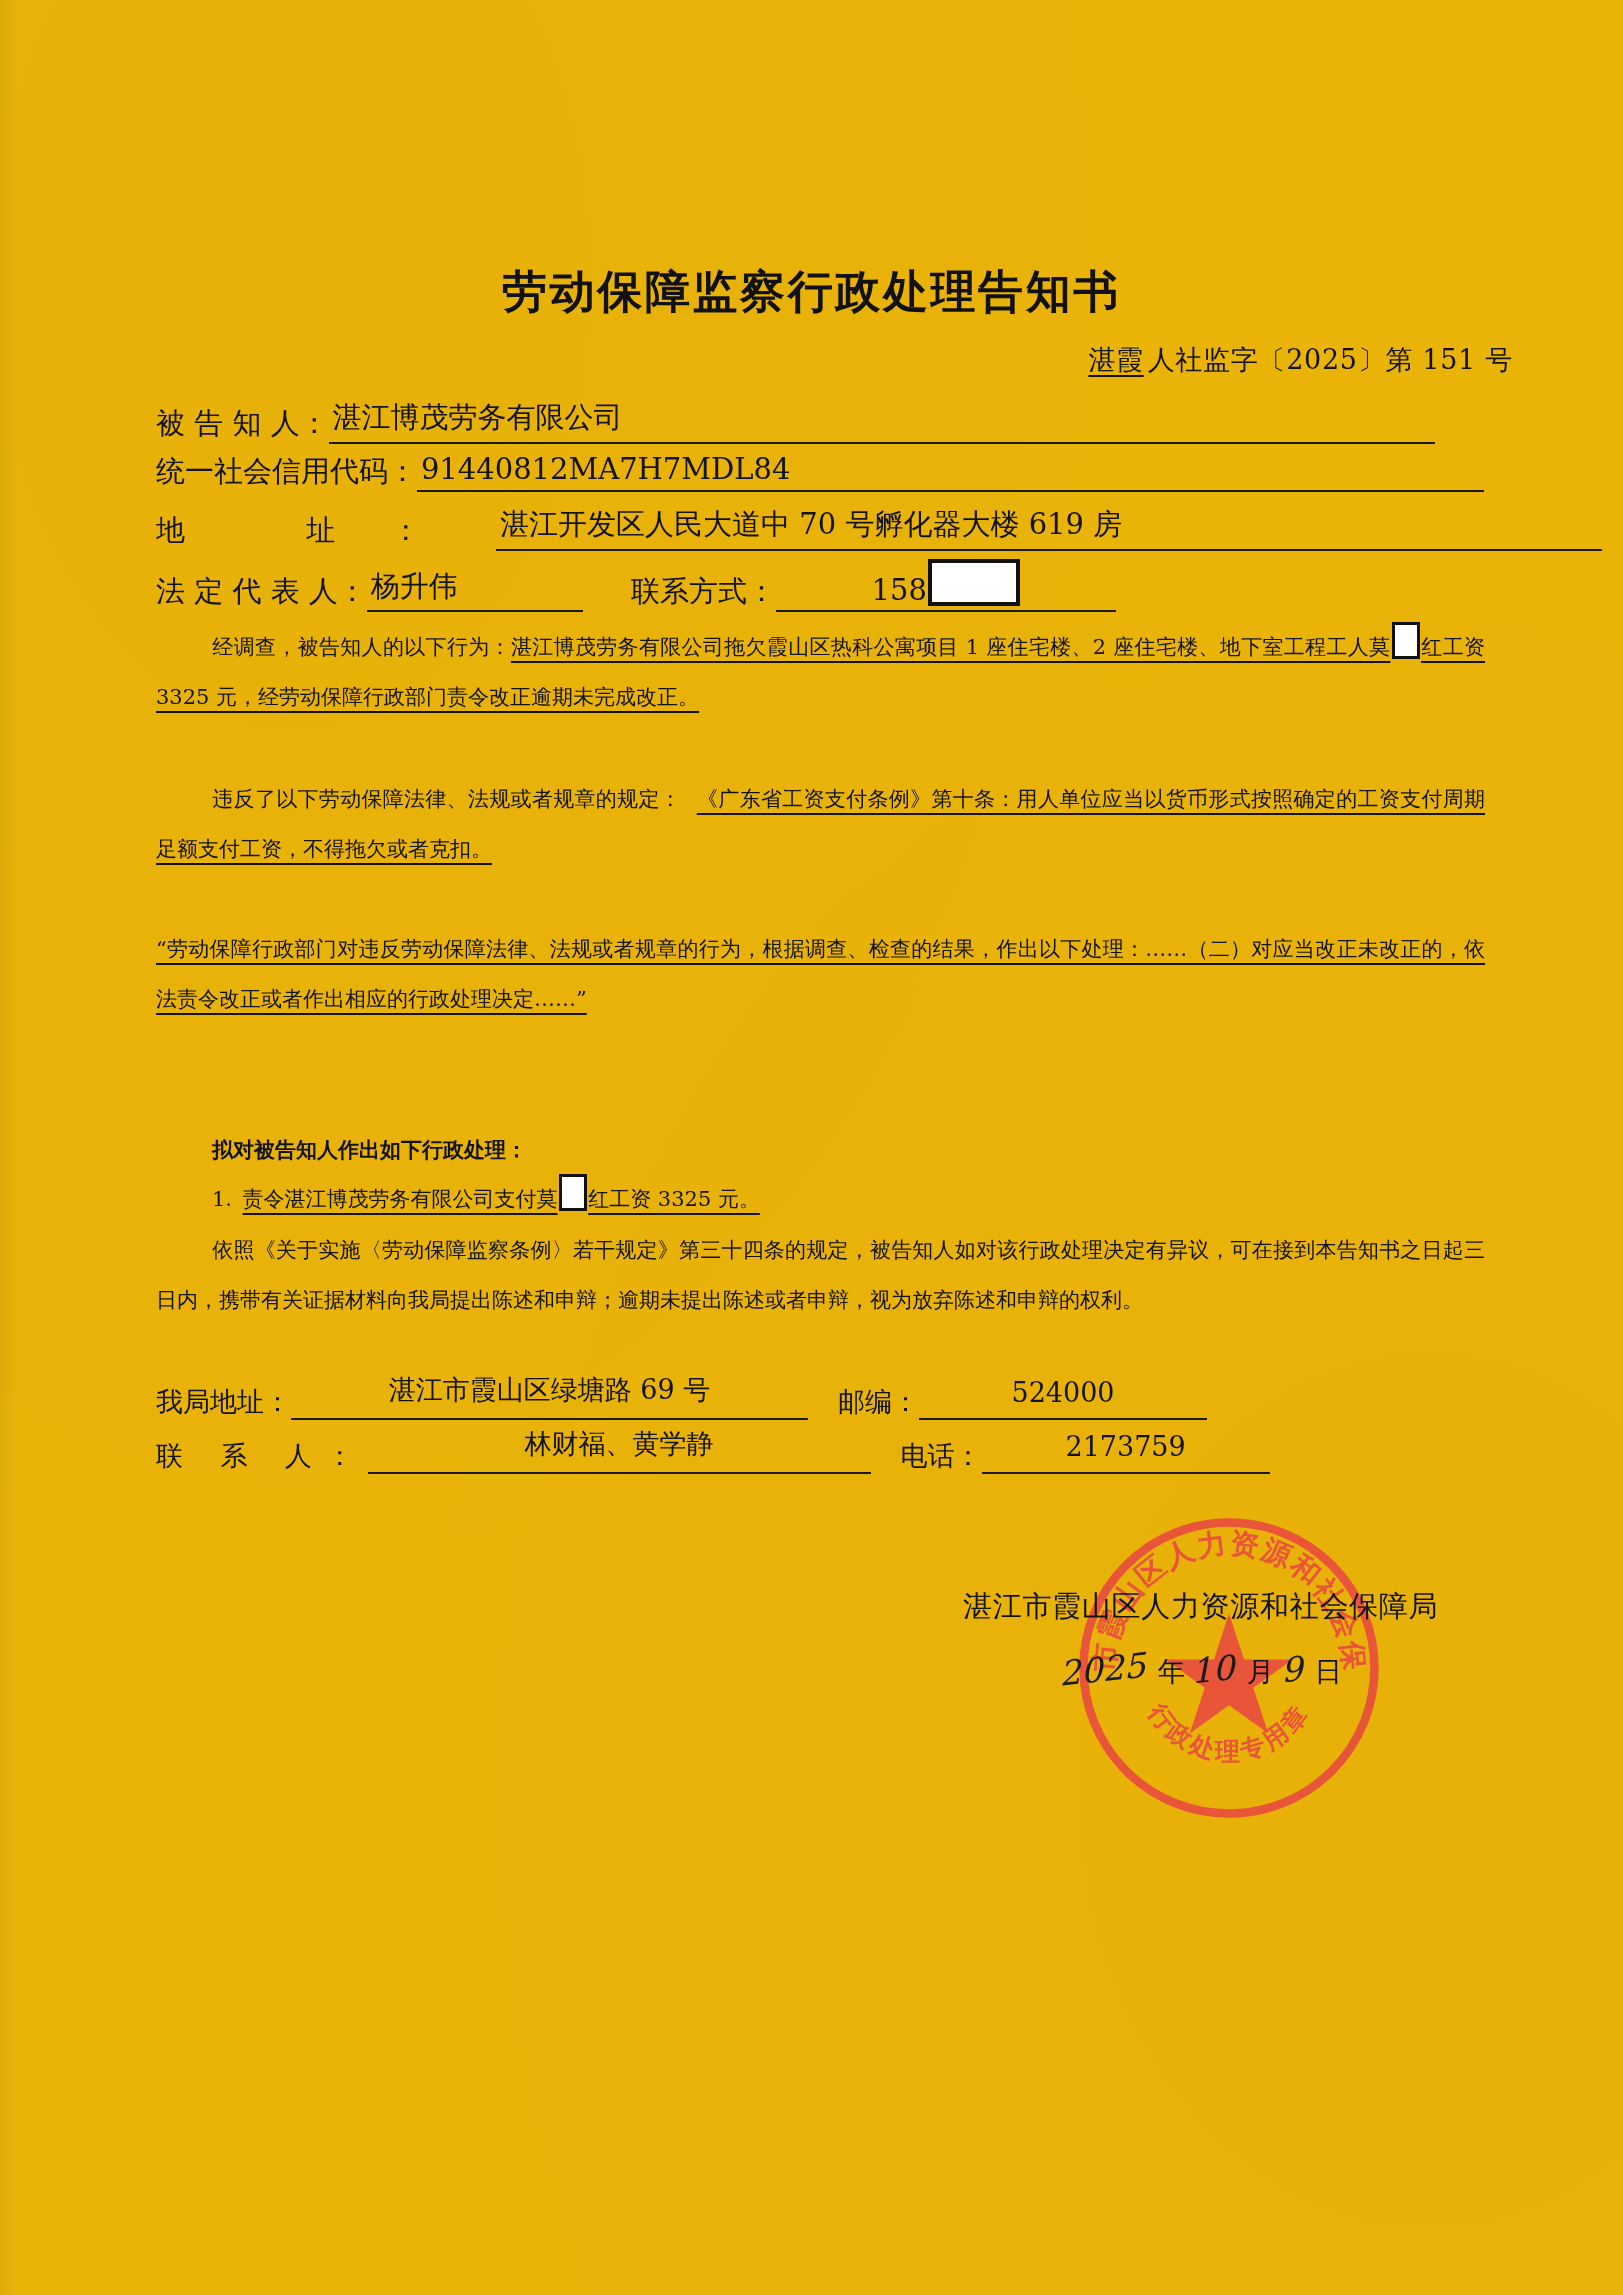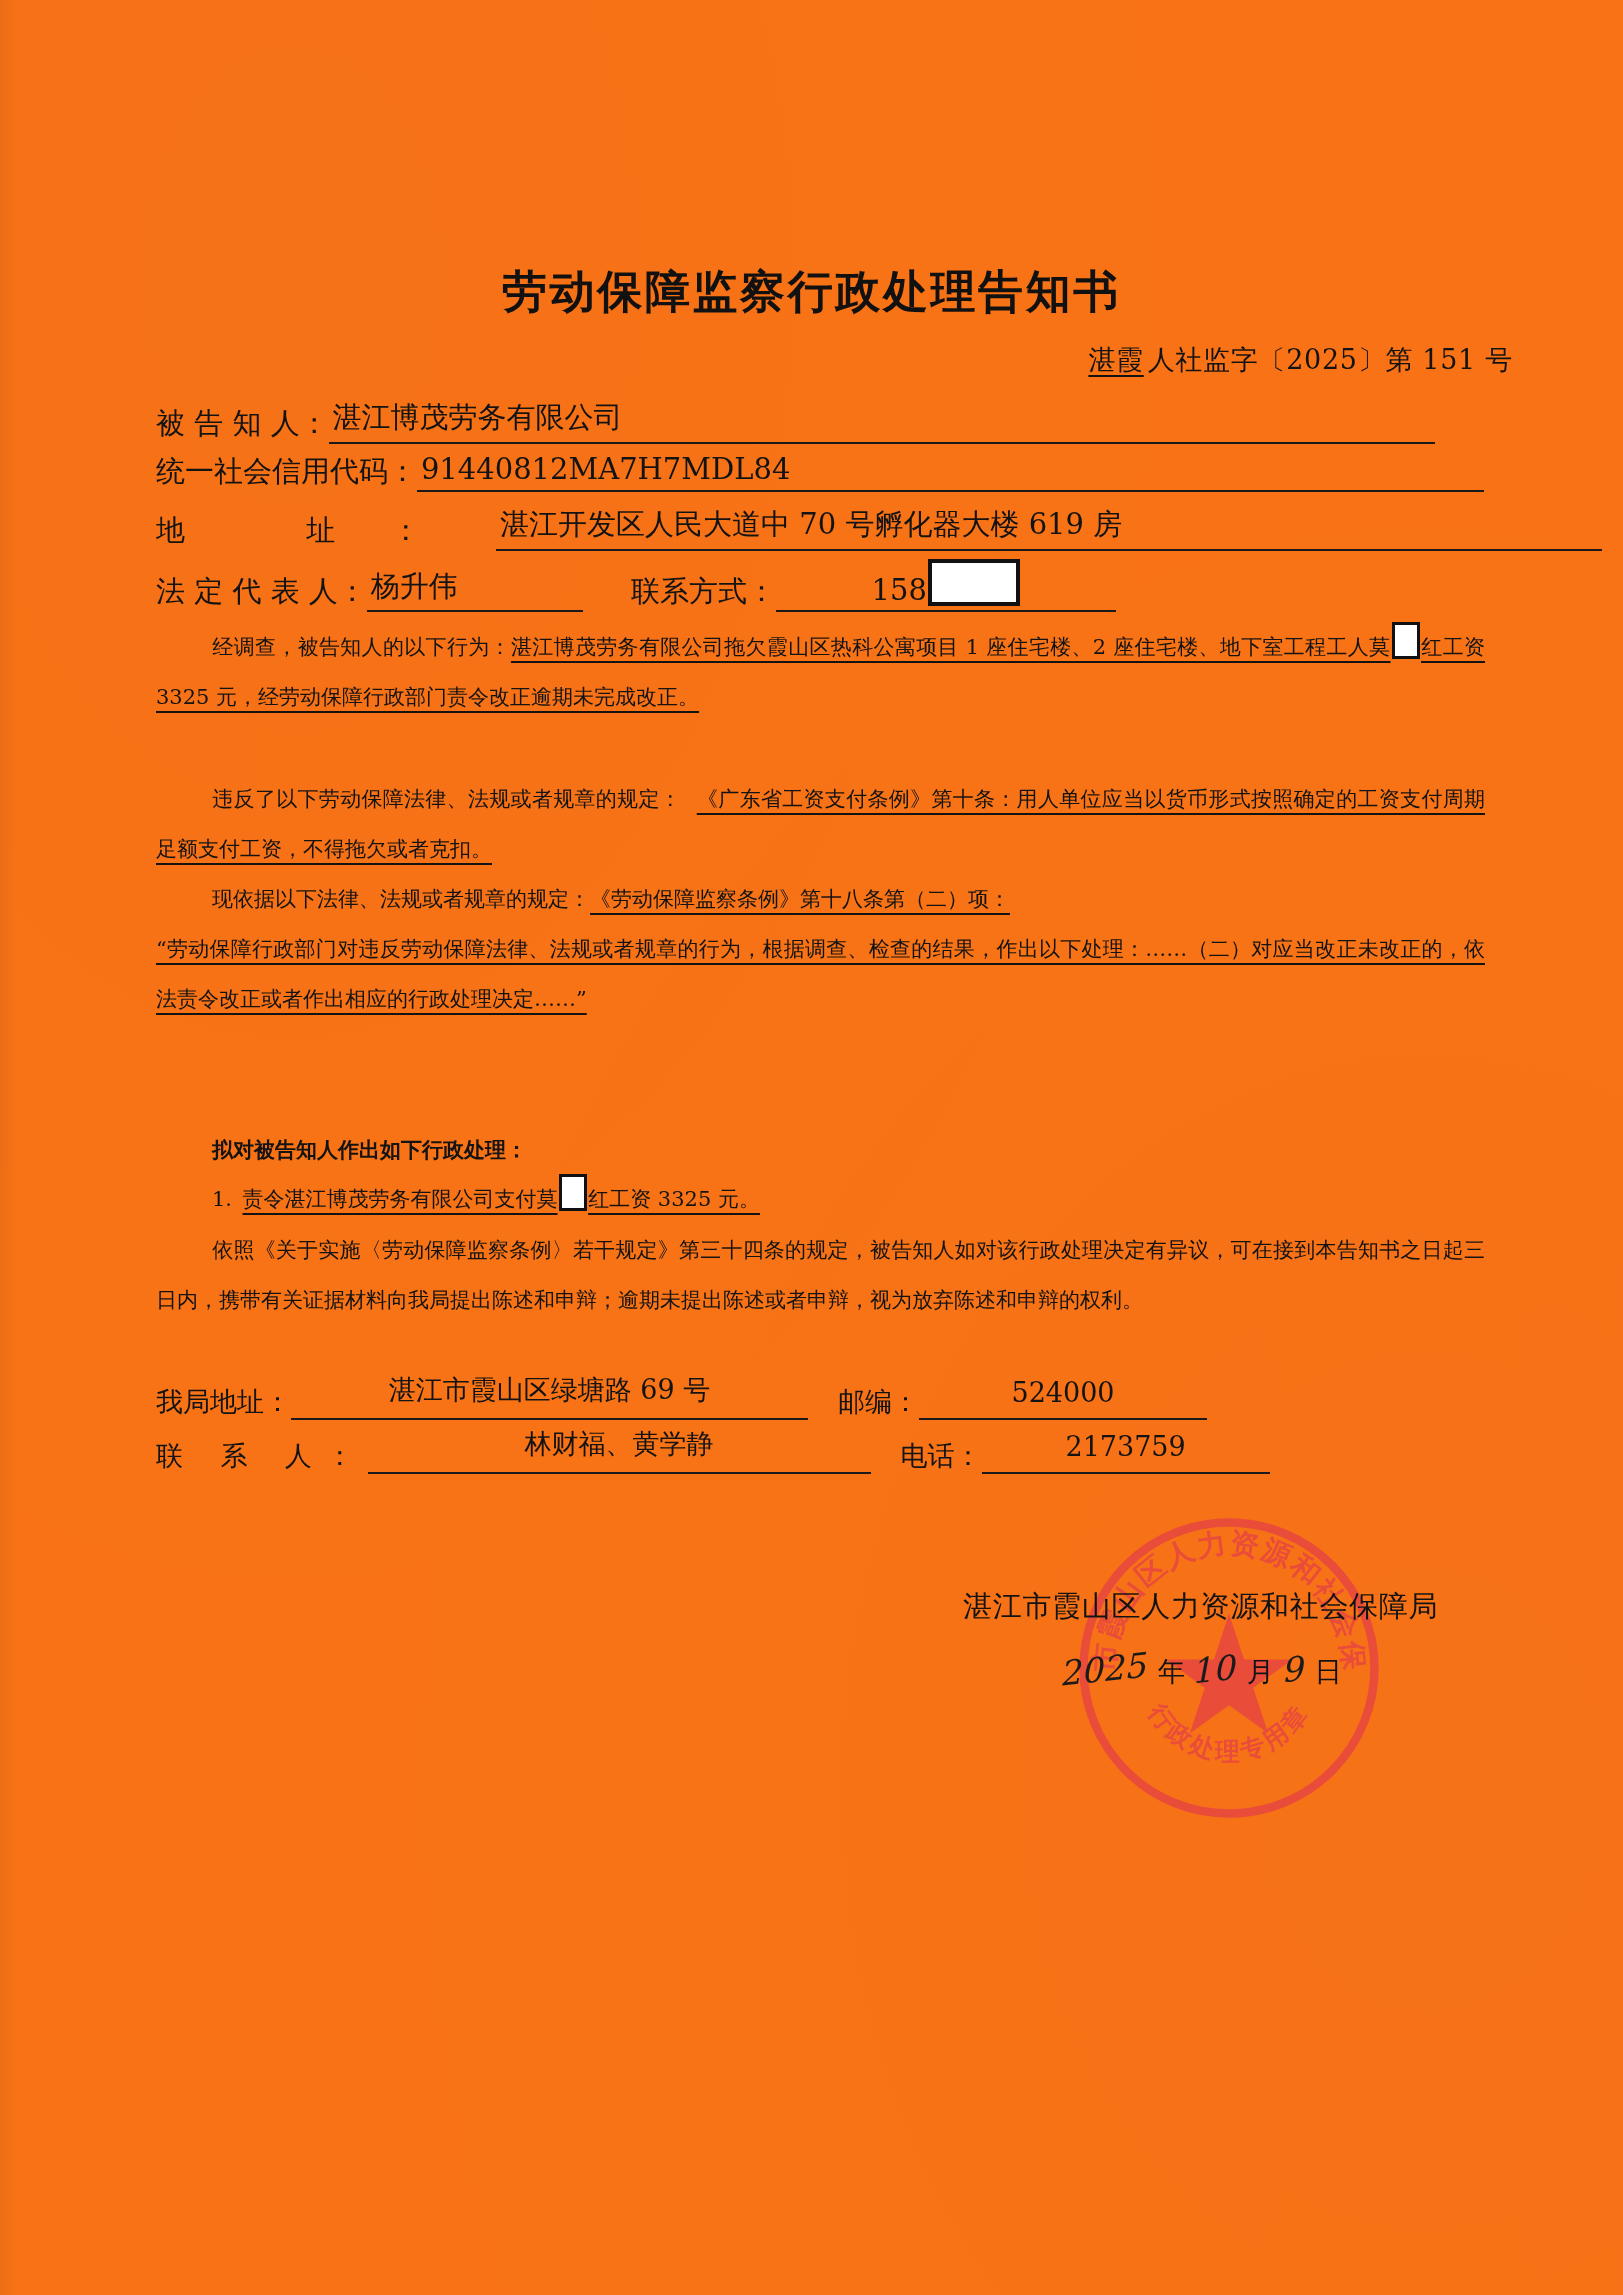--- a/index.html
+++ b/index.html
@@ -7,21 +7,21 @@
     padding: 0;
     background: #ffffff;
   }
   body {
     font-family: "DejaVu Serif", "Liberation Serif", serif;
   }
   #page {
     position: relative;
     width: 1623px;
     height: 2295px;
-    background: #f97316;
+    background: #eab308;
     overflow: hidden;
     color: #131313;
   }
 
   
   .paper-tint {
     position: absolute;
     inset: 0;
     background:
       radial-gradient(ellipse at 18% 12%, rgba(0,0,0,0.012), rgba(0,0,0,0) 55%),
@@ -223,23 +223,20 @@
   </div>
 
   <div class="para" style="top:622px;">
     <span class="indent"></span><span>经调查，被告知人的以下行为：</span><span class="u">湛江博茂劳务有限公司拖欠霞山区热科公寓项目 1 座住宅楼、2 座住宅楼、地下室工程工人莫</span><span class="redact-inline"></span><span class="u">红工资 3325 元，经劳动保障行政部门责令改正逾期未完成改正。</span>
   </div>
 
   <div class="para" style="top:774px;">
     <span class="indent"></span><span>违反了以下劳动保障法律、法规或者规章的规定：</span><span style="display:inline-block;width:15.7px"></span><span class="u">《广东省工资支付条例》第十条：用人单位应当以货币形式按照确定的工资支付周期足额支付工资，不得拖欠或者克扣。</span>
   </div>
 
-  <div class="para" style="top:874px;">
-    <span class="indent"></span><span>现依据以下法律、法规或者规章的规定：</span><span class="u">《劳动保障监察条例》第十八条第（二）项：</span>
-  </div>
 
   <div class="para" style="top:924px;">
     <span class="u">“劳动保障行政部门对违反劳动保障法律、法规或者规章的行为，根据调查、检查的结果，作出以下处理：……（二）对应当改正未改正的，依法责令改正或者作出相应的行政处理决定……”</span>
   </div>
 
   <div class="para" style="top:1125px;font-weight:bold;">
     <span class="indent"></span><span>拟对被告知人作出如下行政处理：</span>
   </div>
 
   <div class="para" style="top:1174px;">

